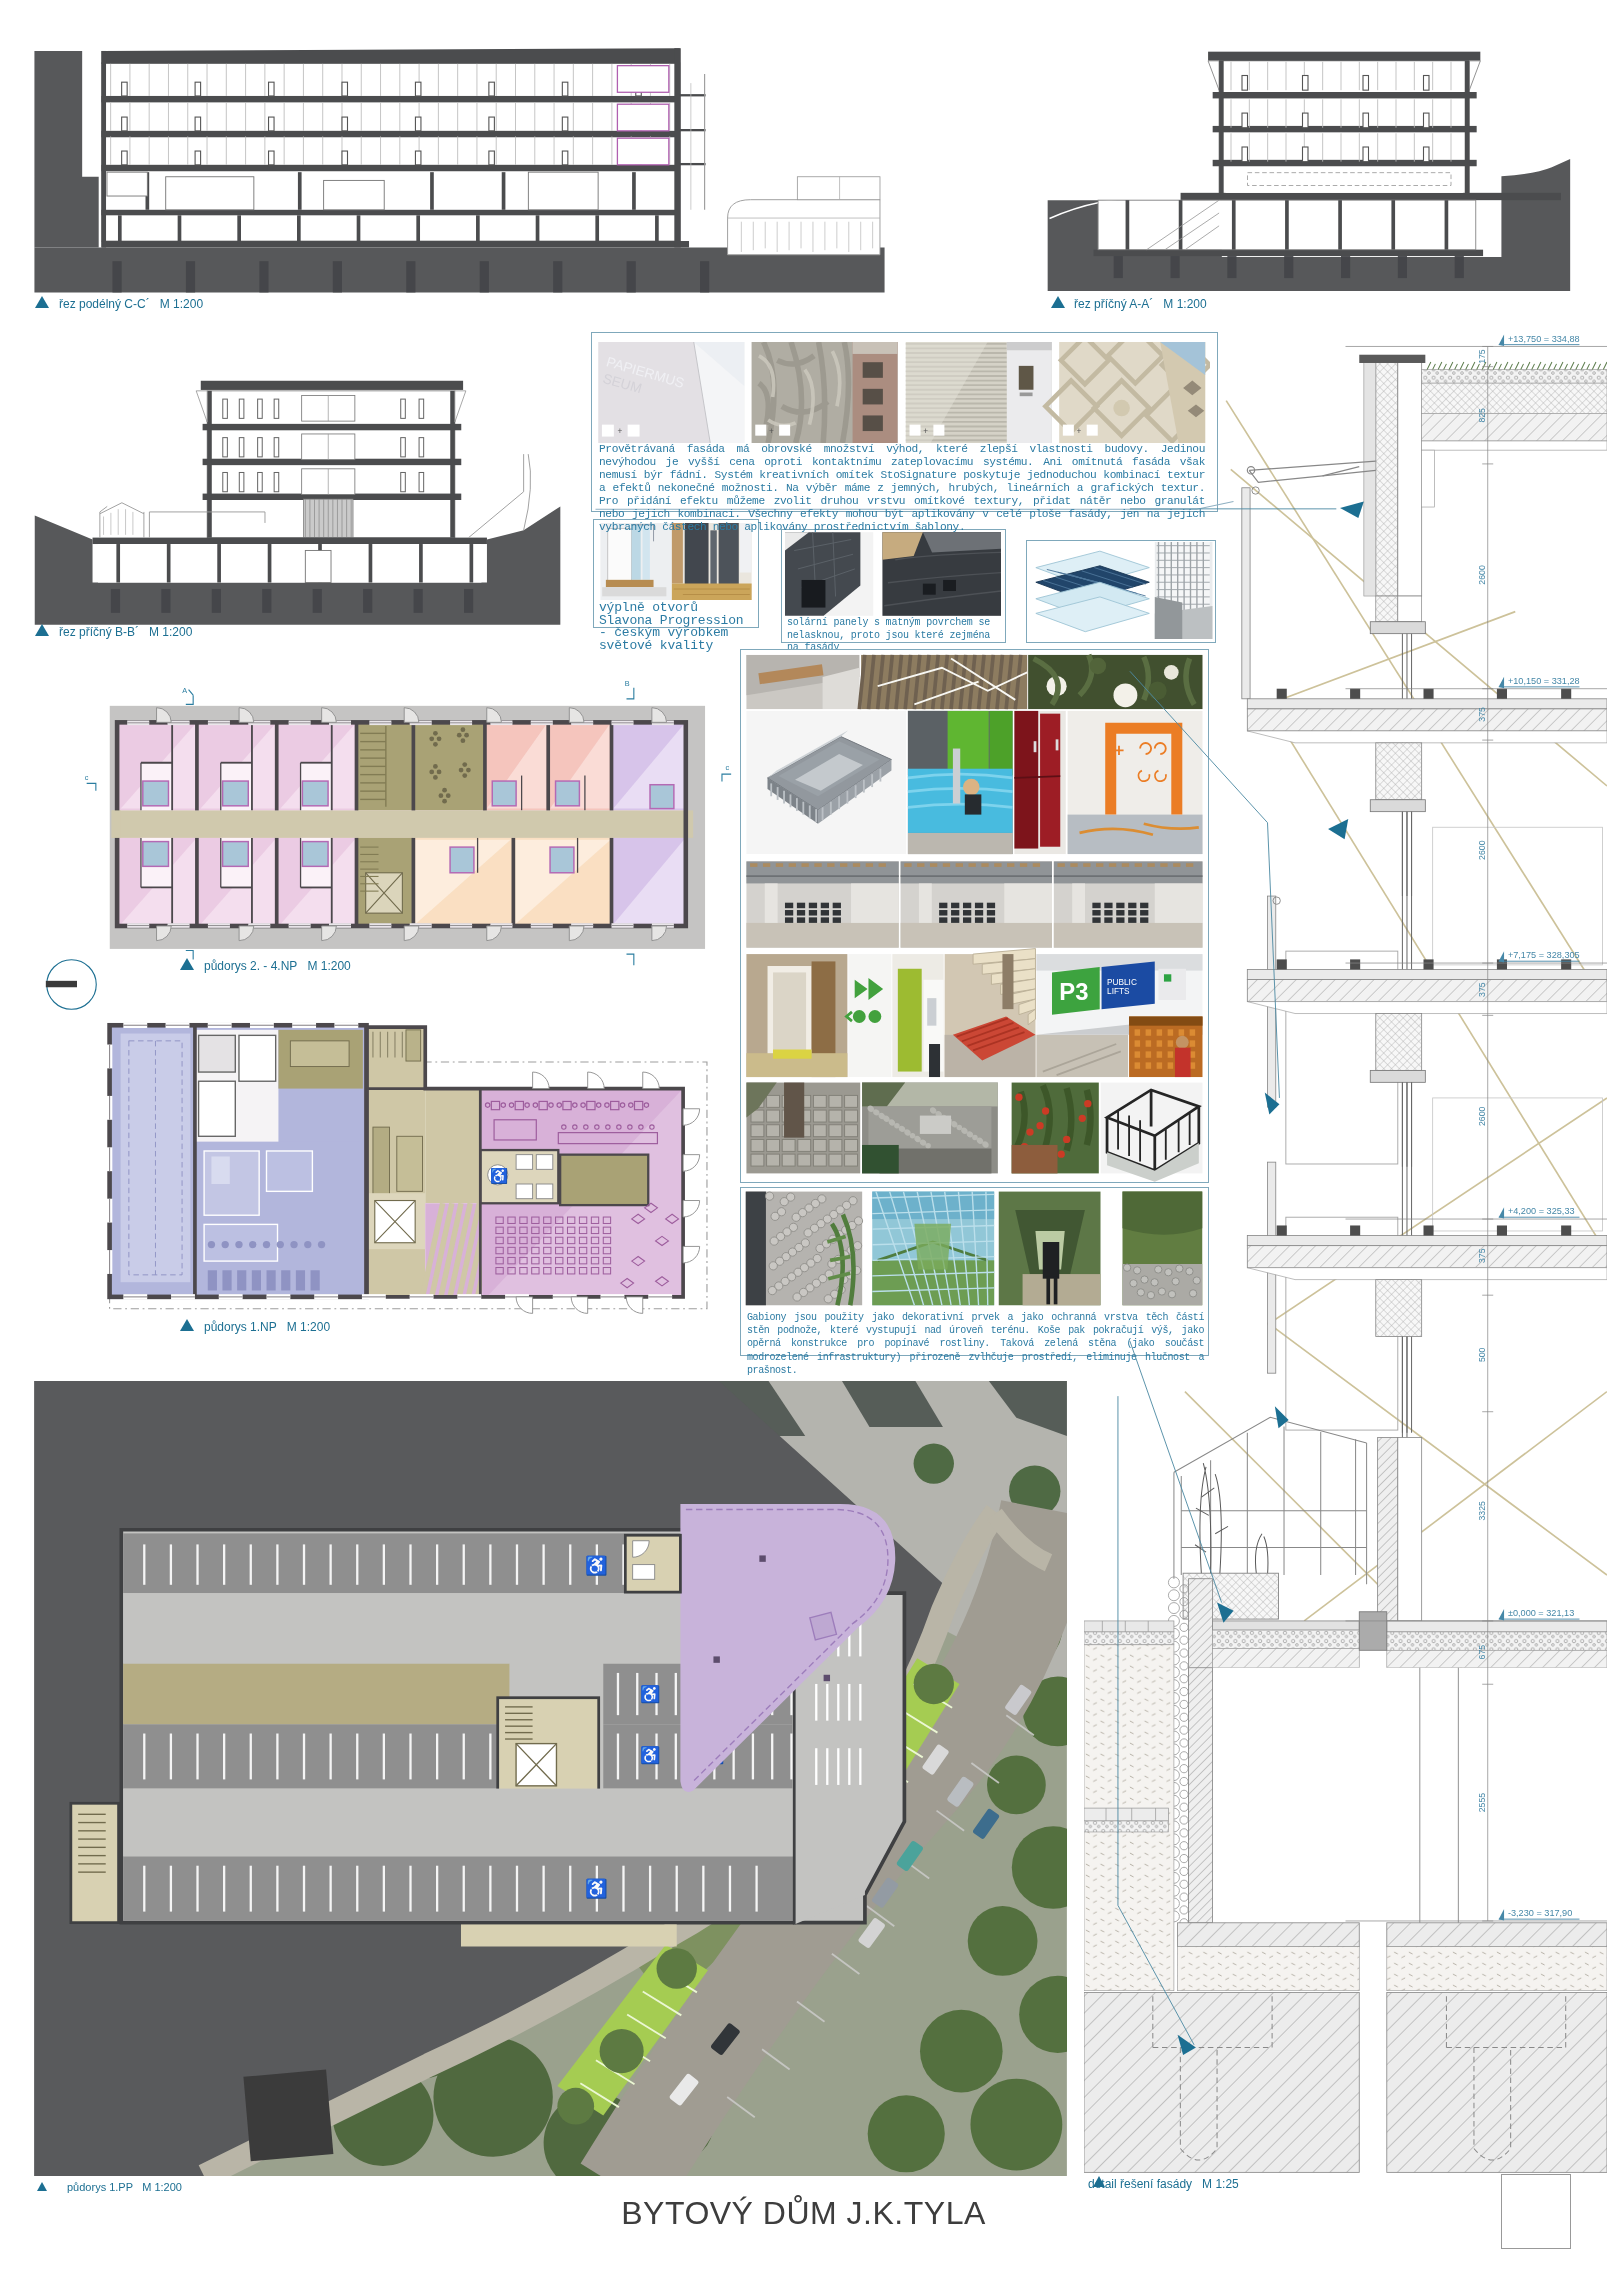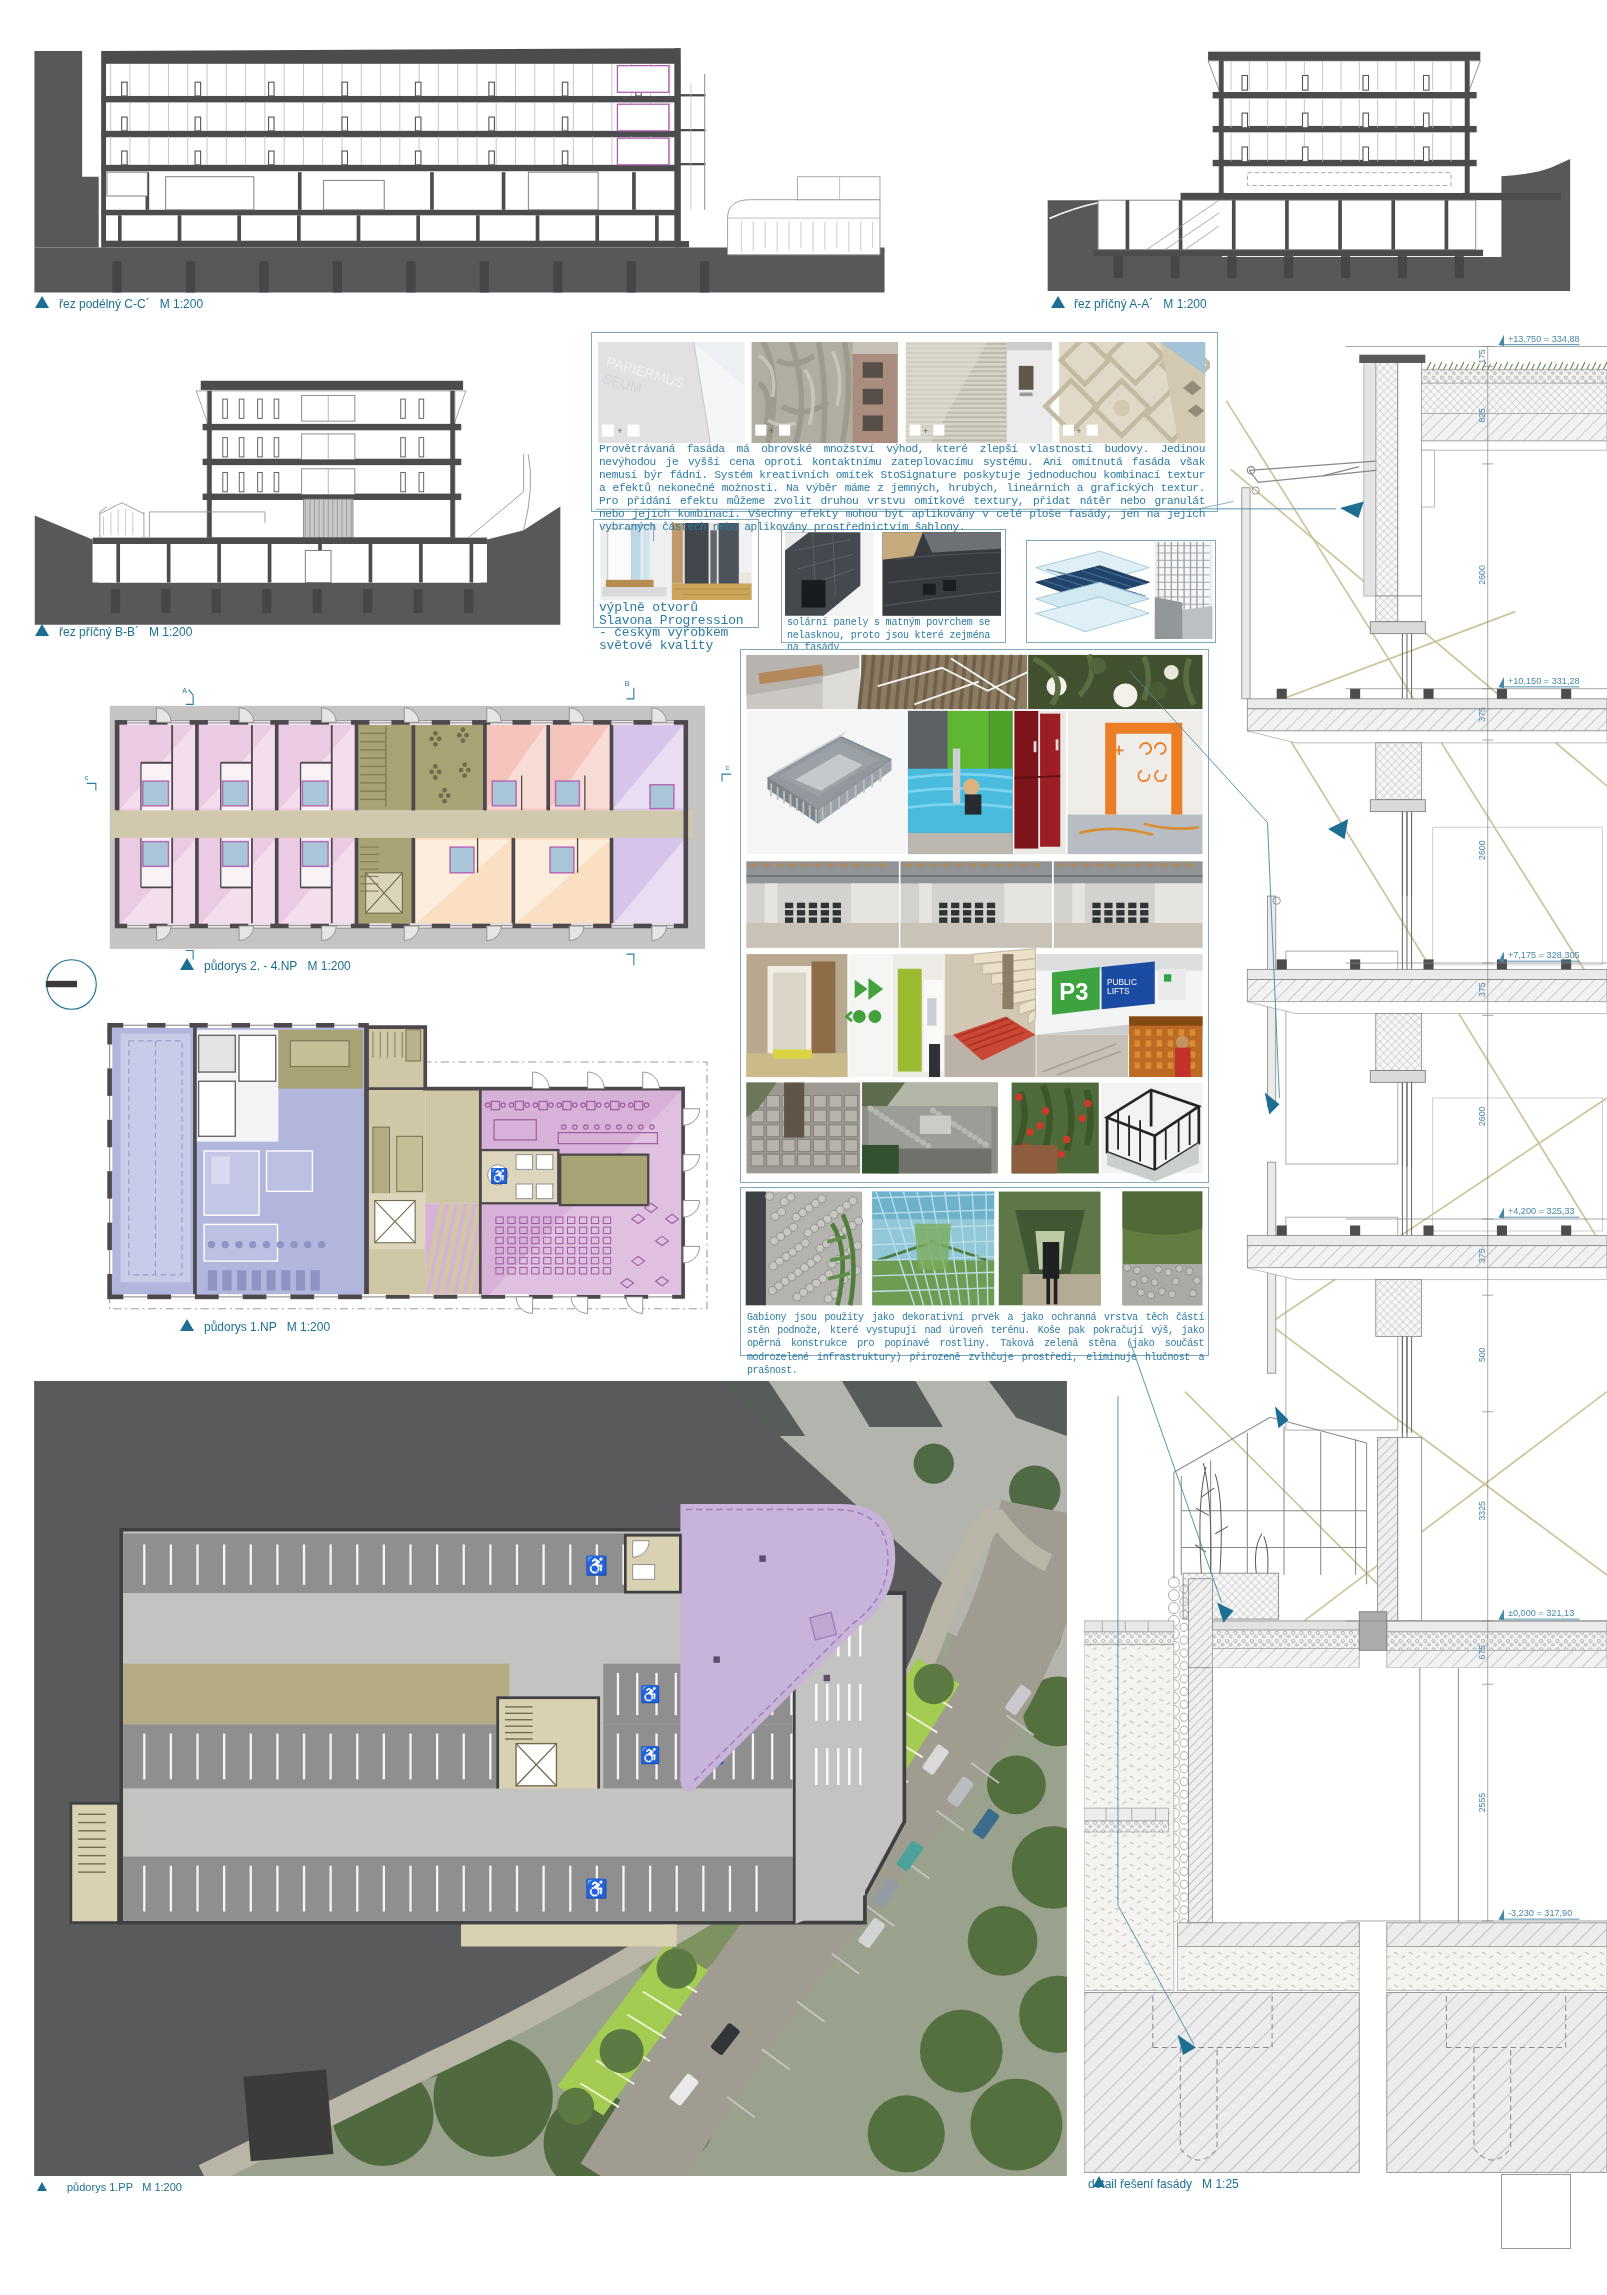--- a/index.html
+++ b/index.html
@@ -2301,14 +2301,15 @@
 <path d="M152,1432 l-7,-22 18,9 Z"></path>
 <path d="M122,1895 l-20,-14 6,22 Z"></path>
 </g>
 </svg>
 
 <div class="tri" style="left:1093px;top:2176px;border-left-width:6.4px;border-right-width:6.4px;border-bottom-width:11px"></div>
 <div class="lbl" style="left:1088px;top:2177px;font-size:12px">detail řešení fasády&nbsp;&nbsp;&nbsp;M 1:25</div>
 
 <div class="abs" style="left:1501px;top:2174px;width:68px;height:73px;border:0.9px solid #999;background:#fff"></div>
 
+<div class="abs" style="left:0;top:2195px;width:1607px;text-align:center;color:#3d3d3d;font-size:32px;letter-spacing:0.5px;font-family:'Liberation Sans',sans-serif">BYTOVÝ DŮM J.K.TYLA</div>
 </div>
 
 
 </body></html>

